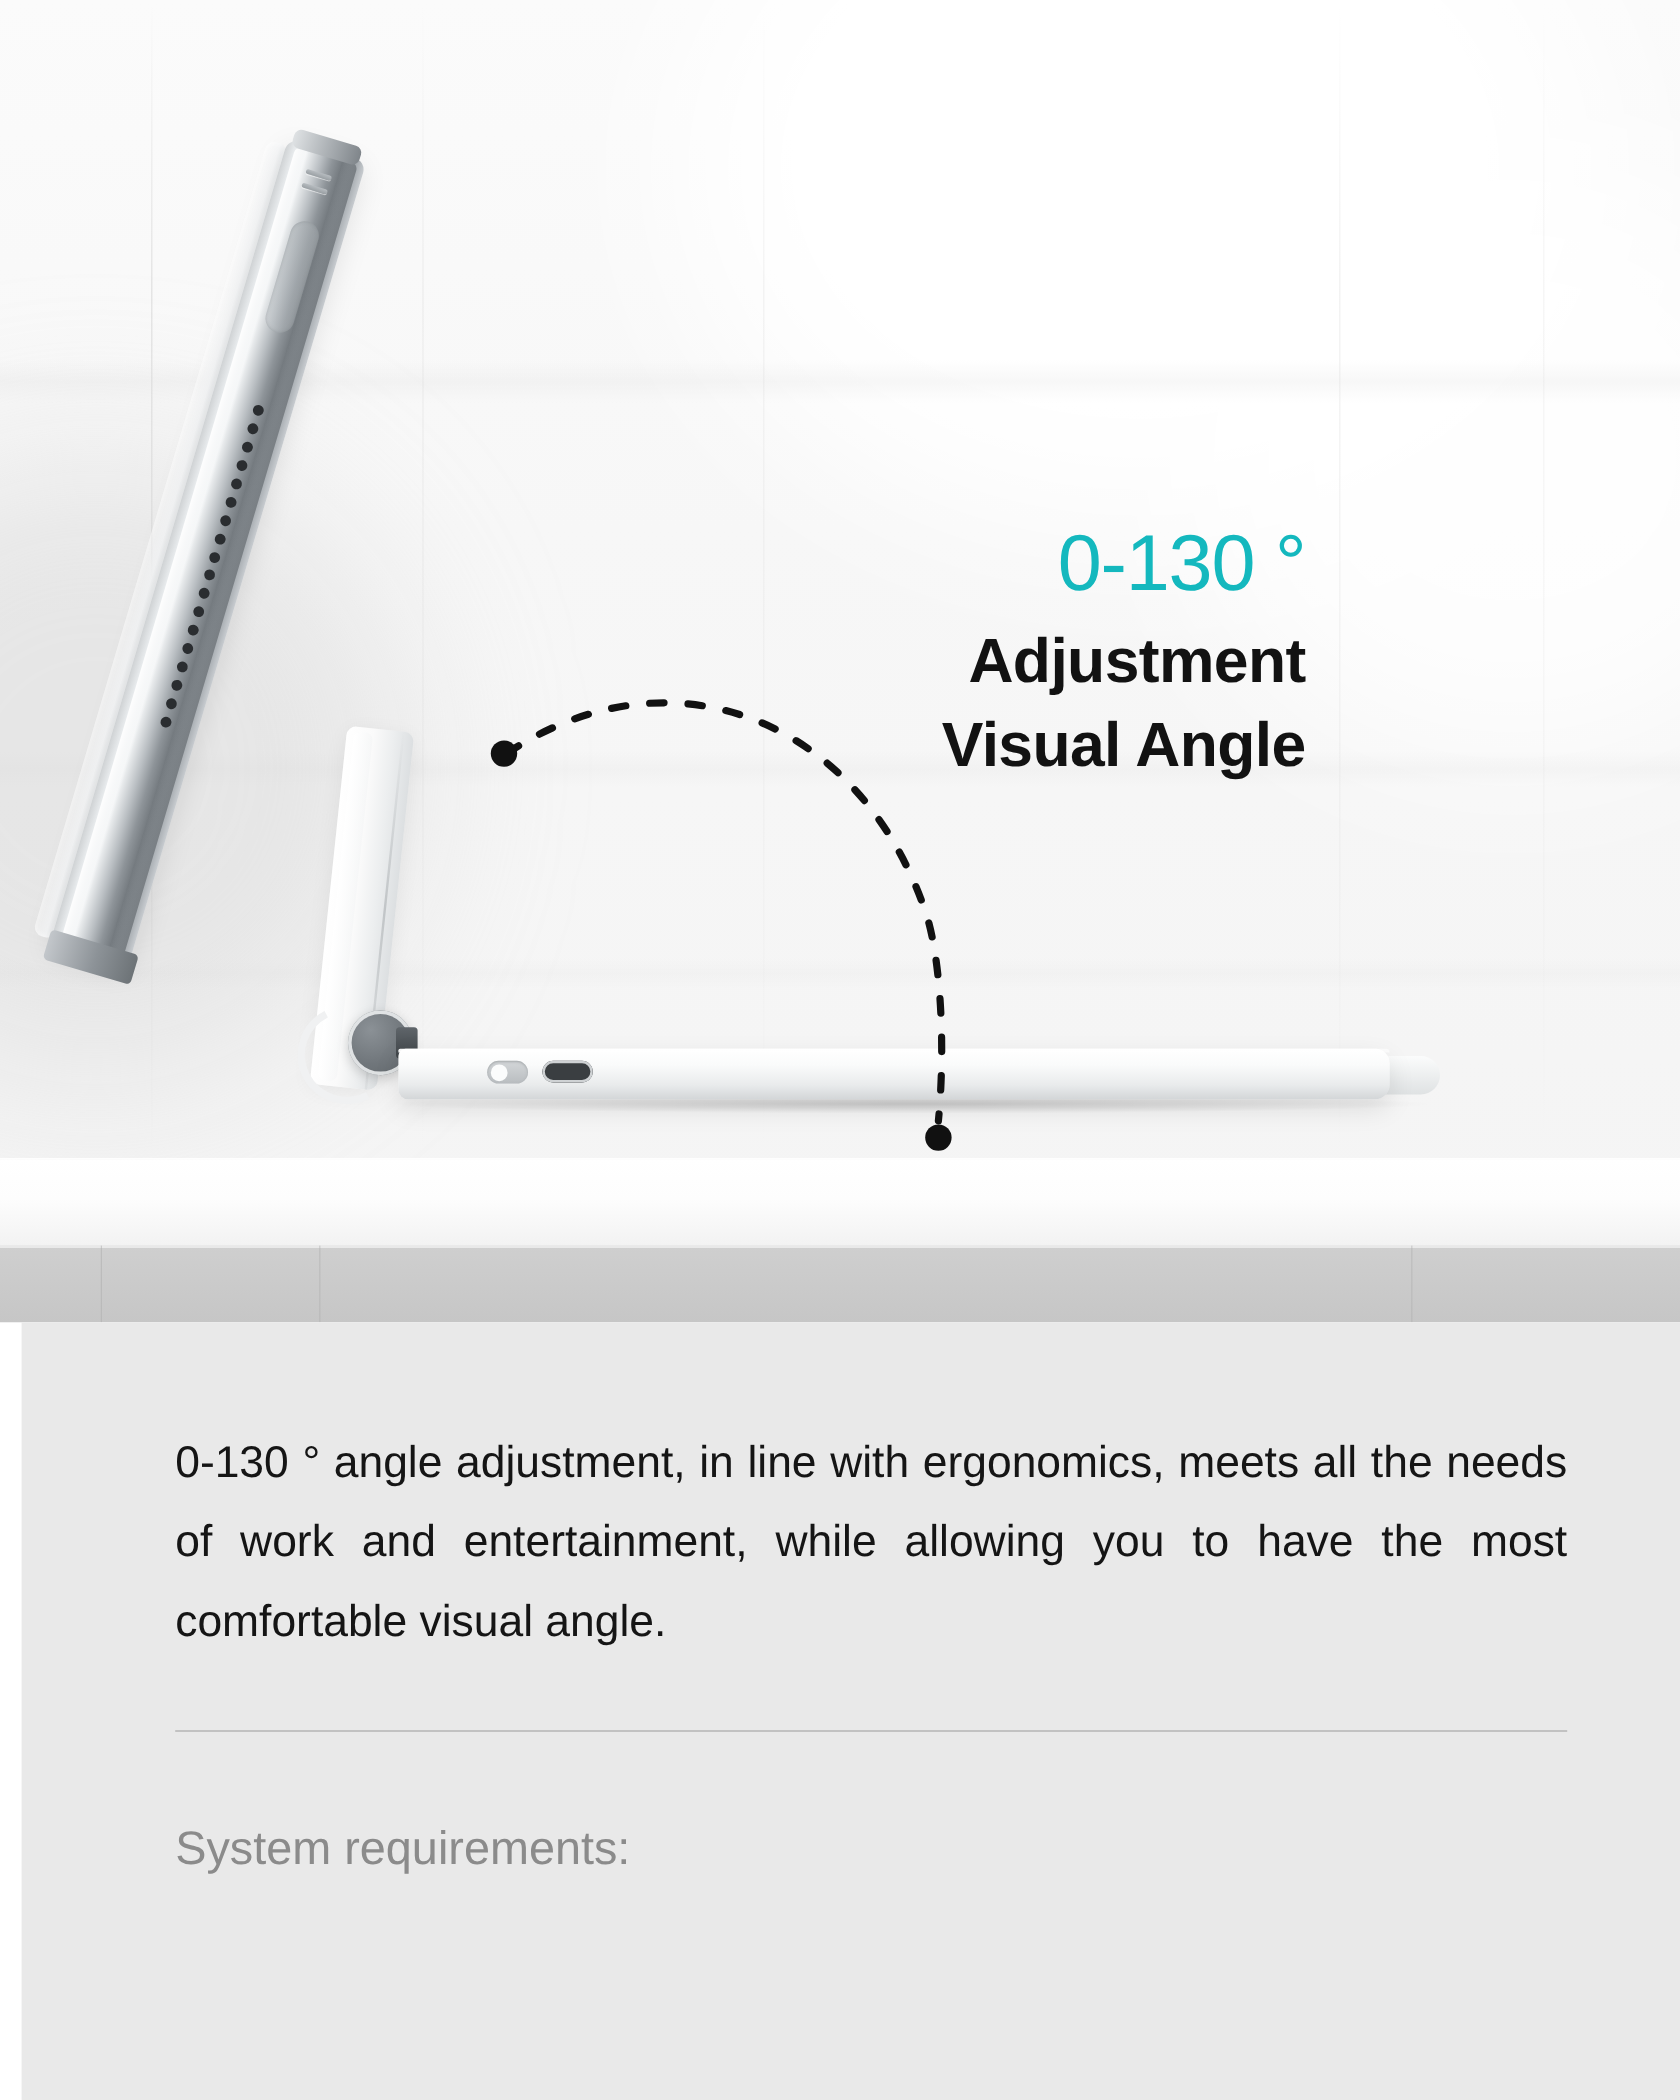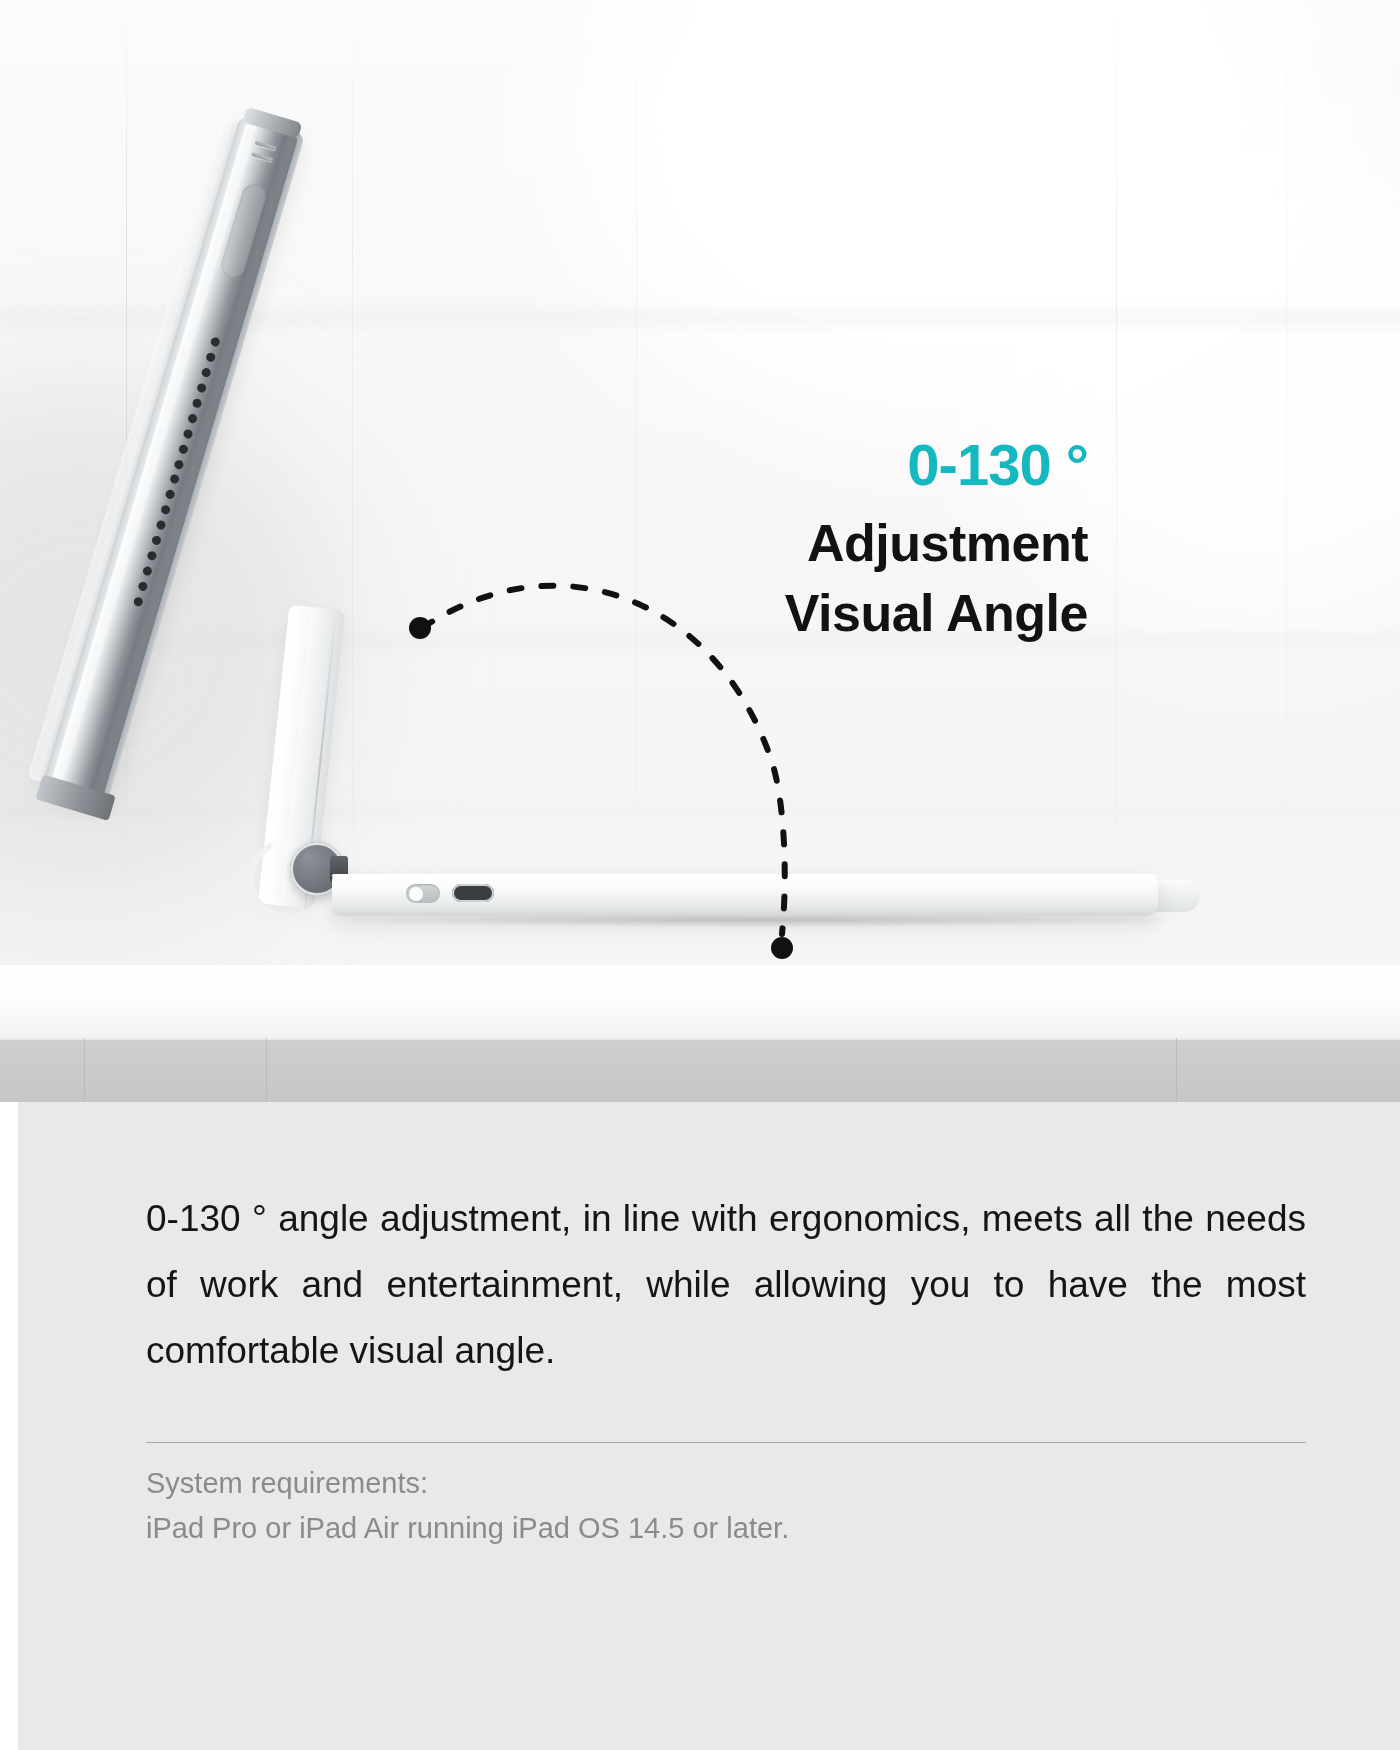--- a/index.html
+++ b/index.html
@@ -206,21 +206,21 @@
     pointer-events:none;
   }
 
   
   .headline {
     position:absolute; right:312px; top:436px;
     text-align:right;
     line-height:1.0;
   }
   .headline .angle-value {
-    font-size:58px; font-weight:700; letter-spacing:-1px;
+    font-size:66px; font-weight:400; letter-spacing:-1px;
     color:#14b8be; display:block; margin-bottom:14px;
     white-space:nowrap;
     text-align:right;
   }
   .headline .hl-line {
     font-size:52px; font-weight:700; color:#121212;
     display:block; letter-spacing:-0.5px; line-height:1.35;
     white-space:nowrap;
   }
 
@@ -236,22 +236,22 @@
     font-size:37px; line-height:1.78; color:#151515;
     text-align:justify; text-justify:inter-word;
     font-weight:400;
   }
   .divider {
     margin-top:58px;
     width:1160px; height:1px;
     background:#a9a9a9;
   }
   .sysreq {
-    margin-top:18px;
-    font-size:29px; line-height:1.55; color:#8b8b8b; font-weight:400;
+    margin-top:68px;
+    font-size:39px; line-height:1.55; color:#8b8b8b; font-weight:400;
   }
   .sysreq .sr-line { display:block; }
 </style>
 </head>
 <body>
 
 <div class="page">
 
   <div class="hero">
 
@@ -338,18 +338,17 @@
   </div>
 
   <div class="content">
     <div class="content-inner">
       <p class="body-copy">0-130 ° angle adjustment, in line with ergonomics, meets all the needs of work and entertainment, while allowing you to have the most comfortable visual angle.</p>
 
       <div class="divider"></div>
 
       <div class="sysreq">
         <span class="sr-line">System requirements:</span>
-        <span class="sr-line">iPad Pro or iPad Air running iPad OS 14.5 or later.</span>
       </div>
     </div>
   </div>
 
 </div>
 
 </body></html>

